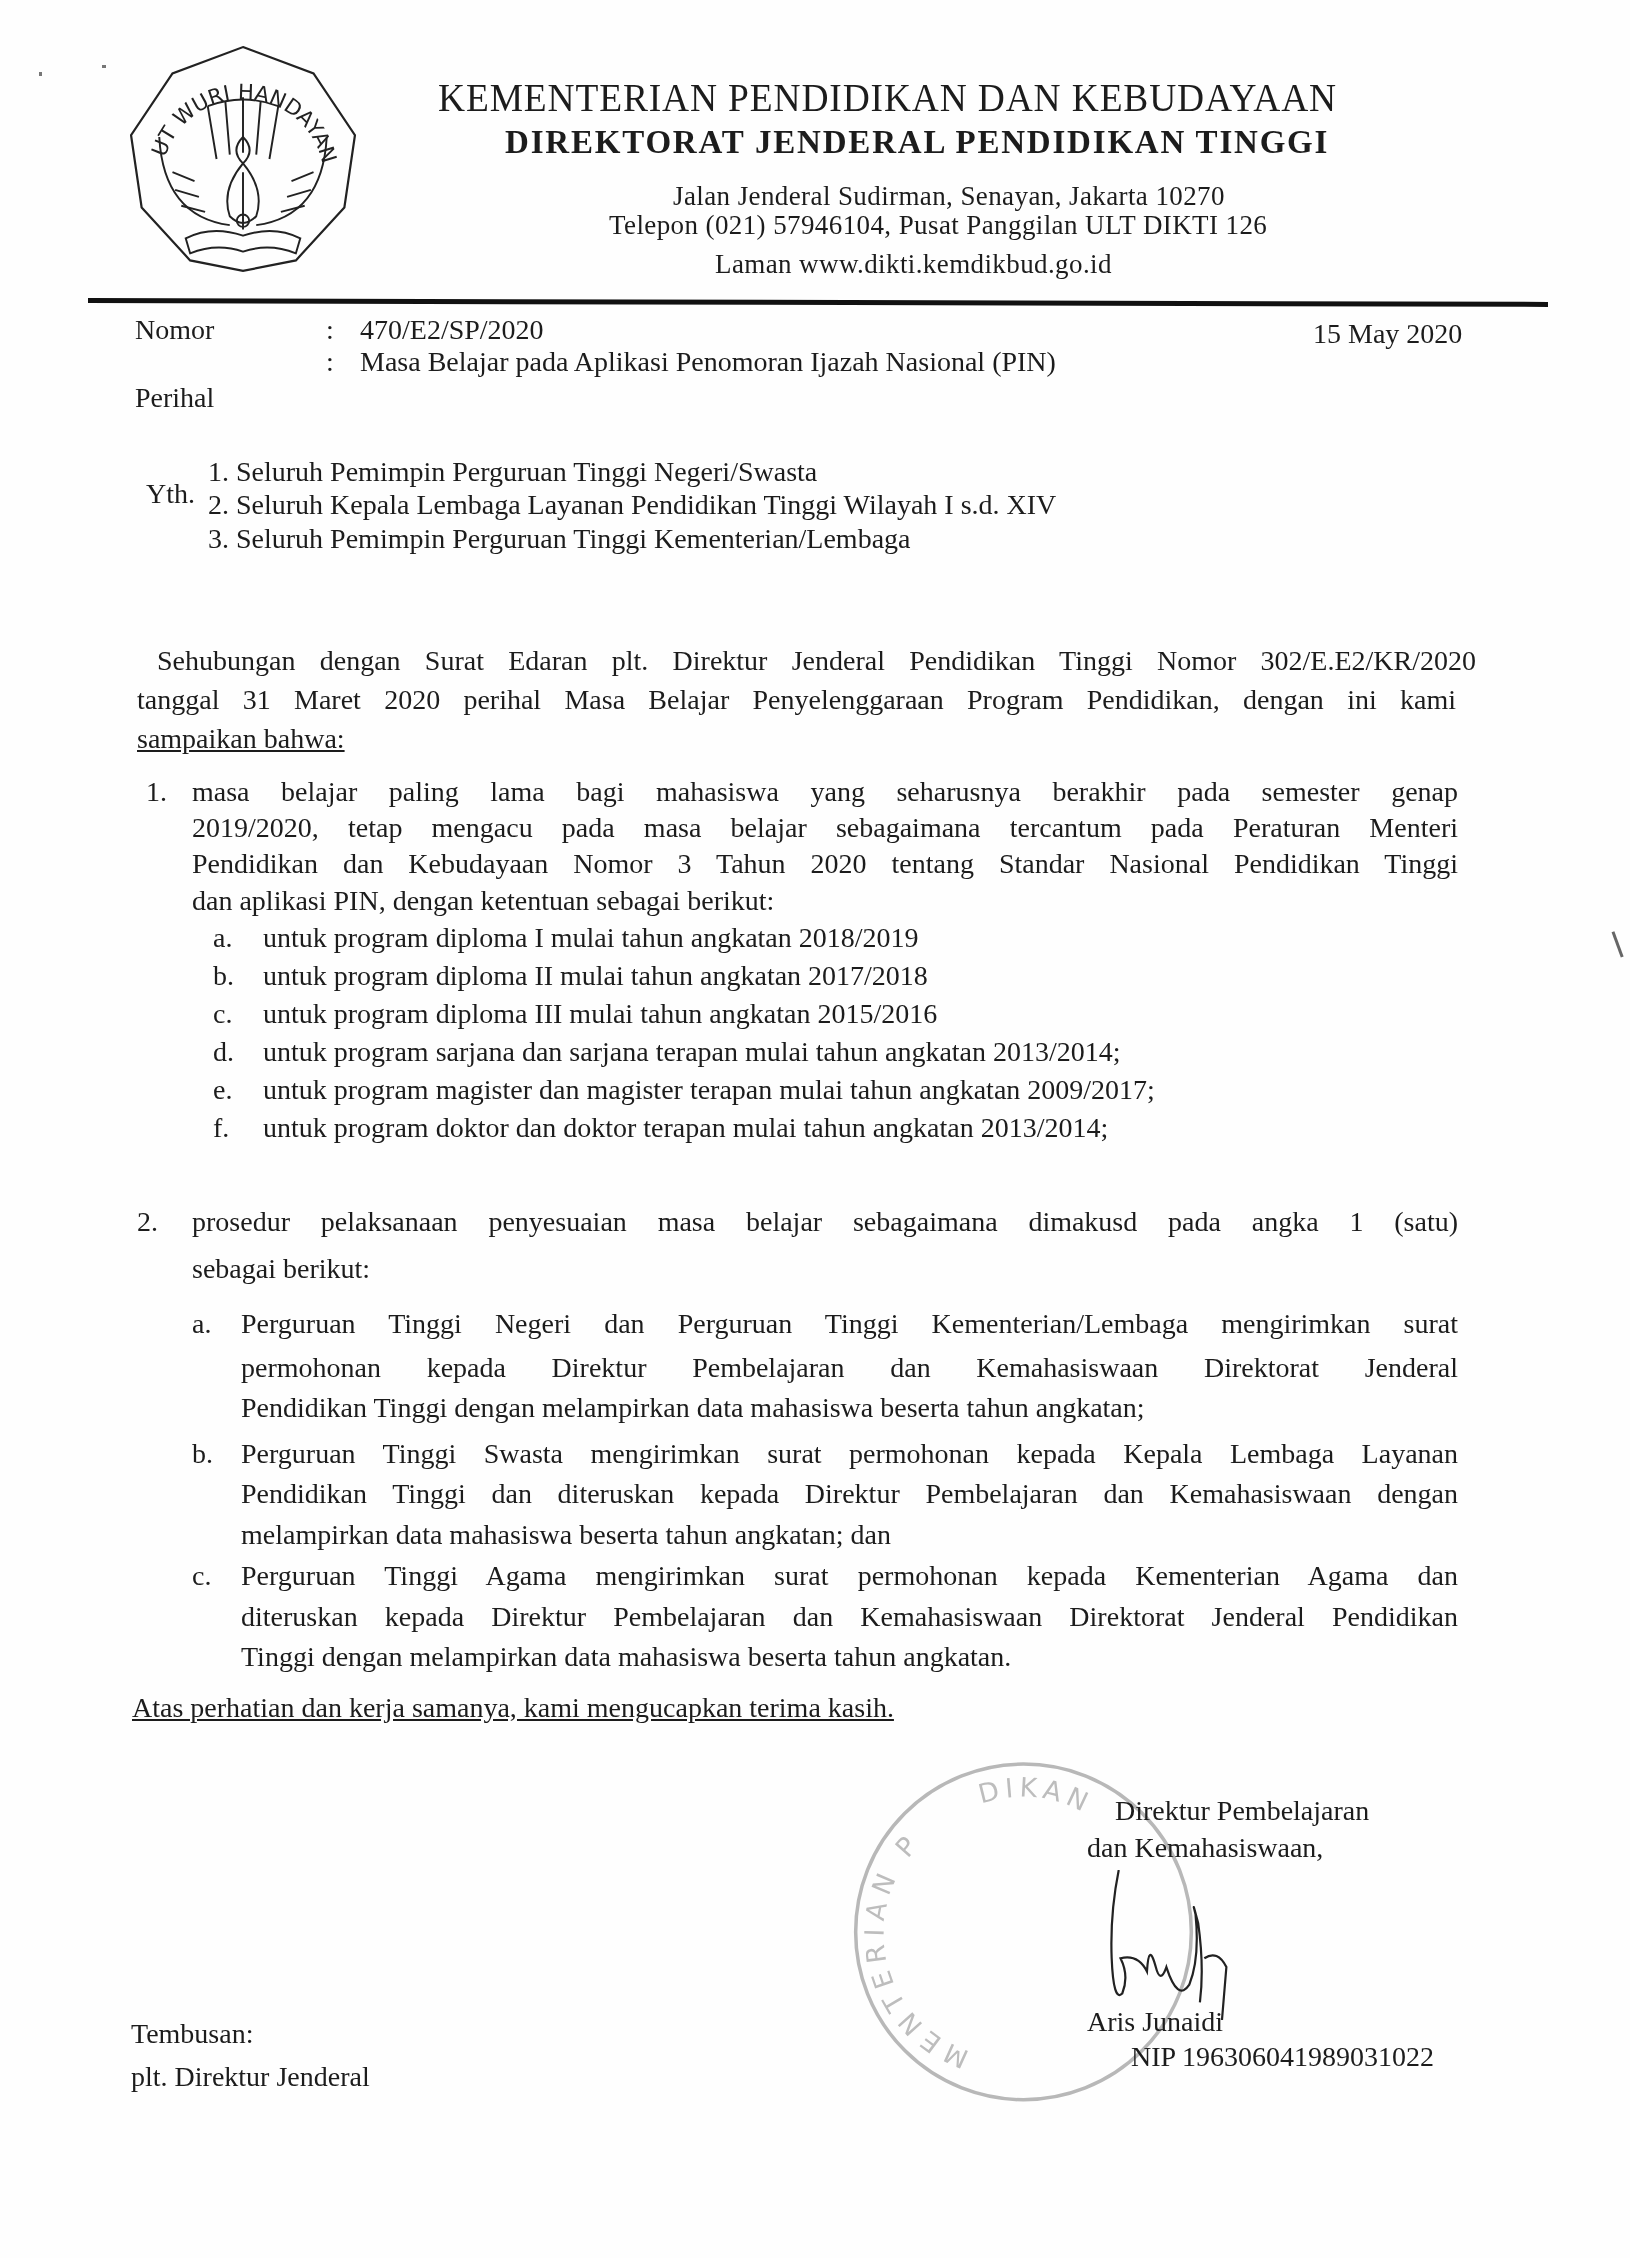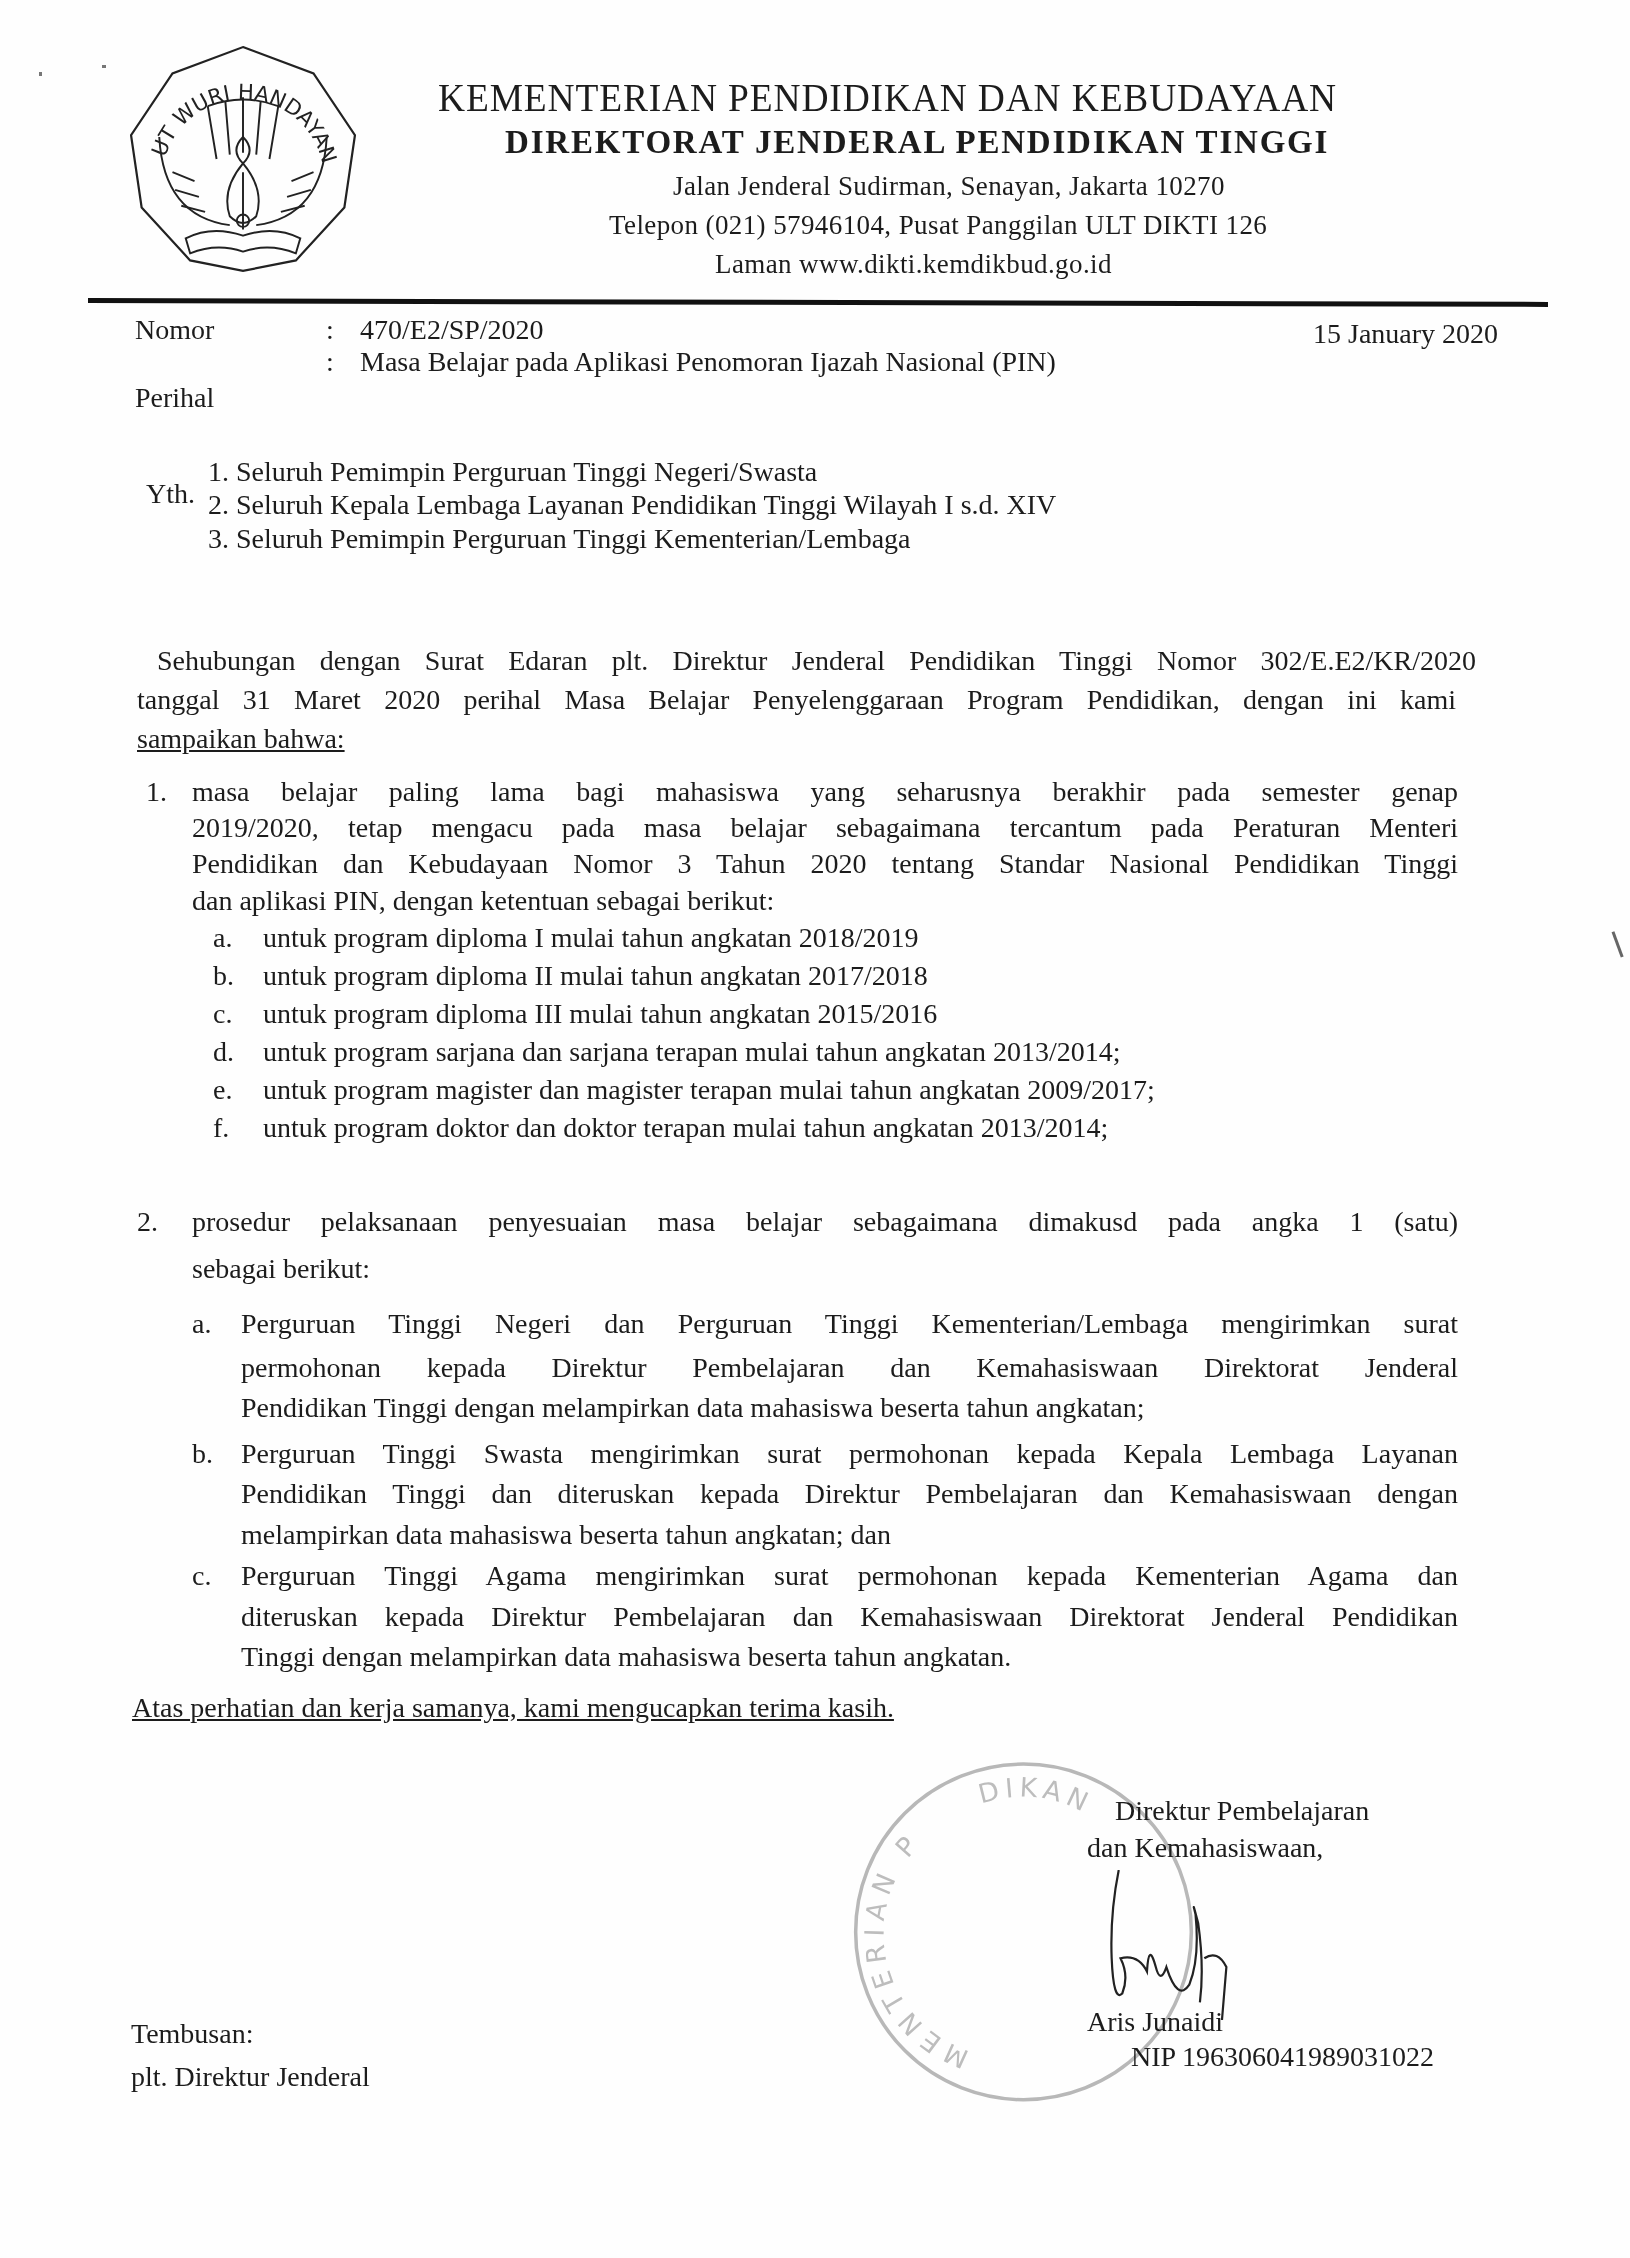--- a/index.html
+++ b/index.html
@@ -39,30 +39,30 @@
     <path d="M135 150 L135 215"></path>
     <circle cx="135" cy="205" r="7"></circle>
     <path d="M40 110 Q45 200 120 210 M230 110 Q225 200 150 210"></path>
     <path d="M55 150 L80 160 M58 170 L85 178 M65 188 L92 195 M215 150 L190 160 M212 170 L185 178 M205 188 L178 195"></path>
     <path d="M70 225 Q100 210 135 222 Q170 210 200 225 L195 242 Q165 230 135 240 Q105 230 75 242Z"></path>
   </g>
 </svg>
 
 <div class="ln hdr1" style="left:438px;top:78px;">KEMENTERIAN PENDIDIKAN DAN KEBUDAYAAN</div>
 <div class="ln hdr2" style="left:505px;top:126px;">DIREKTORAT JENDERAL PENDIDIKAN TINGGI</div>
-<div class="ln hdr3" style="left:673px;top:173px;">Jalan Jenderal Sudirman, Senayan, Jakarta 10270</div>
+<div class="ln hdr3" style="left:673px;top:183px;">Jalan Jenderal Sudirman, Senayan, Jakarta 10270</div>
 <div class="ln hdr3" style="left:609px;top:212px;">Telepon (021) 57946104, Pusat Panggilan ULT DIKTI 126</div>
 <div class="ln hdr3" style="left:715px;top:251px;">Laman www.dikti.kemdikbud.go.id</div>
 
 <div class="rule"></div>
 
 <div class="ln" style="left:135px;top:316px;">Nomor</div>
 <div class="ln" style="left:326px;top:316px;">:</div>
 <div class="ln" style="left:360px;top:316px;">470/E2/SP/2020</div>
-<div class="ln" style="left:1313px;top:320px;">15 January 2020</div>
+<div class="ln" style="left:1313px;top:320px;">15 May 2020</div>
 <div class="ln" style="left:135px;top:348px;margin-top:36px;">Perihal</div>
 <div class="ln" style="left:326px;top:348px;">:</div>
 <div class="ln" style="left:360px;top:348px;">Masa Belajar pada Aplikasi Penomoran Ijazah Nasional (PIN)</div>
 
 <div class="ln" style="left:146px;top:480px;">Yth.</div>
 <div class="ln" style="left:208px;top:458px;">1. Seluruh Pemimpin Perguruan Tinggi Negeri/Swasta</div>
 <div class="ln" style="left:208px;top:491px;">2. Seluruh Kepala Lembaga Layanan Pendidikan Tinggi Wilayah I s.d. XIV</div>
 <div class="ln" style="left:208px;top:525px;">3. Seluruh Pemimpin Perguruan Tinggi Kementerian/Lembaga</div>
 
 <div class="ln just" style="left:137px;top:647px;width:1319px;margin-left:20px;">Sehubungan dengan Surat Edaran plt. Direktur Jenderal Pendidikan Tinggi Nomor 302/E.E2/KR/2020</div>

